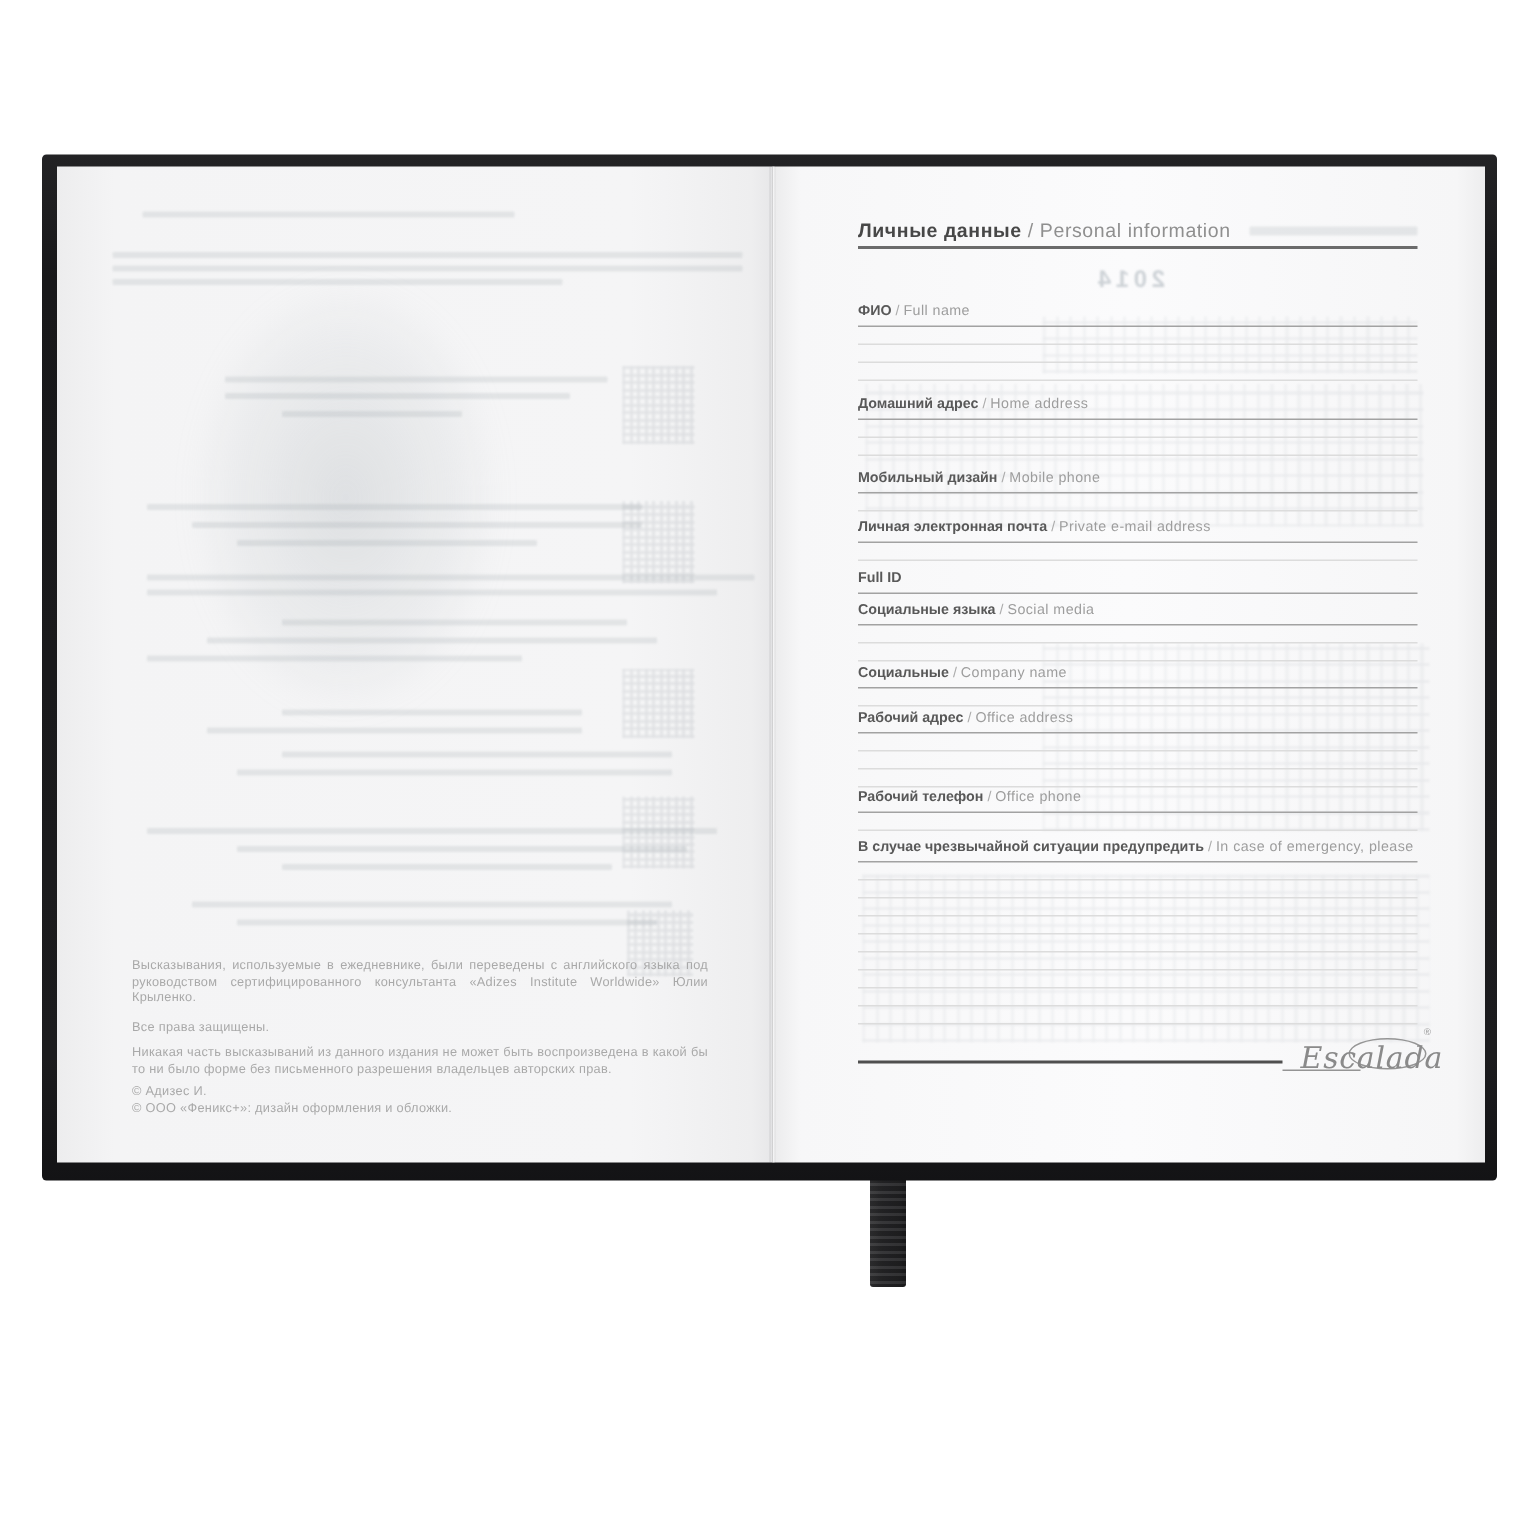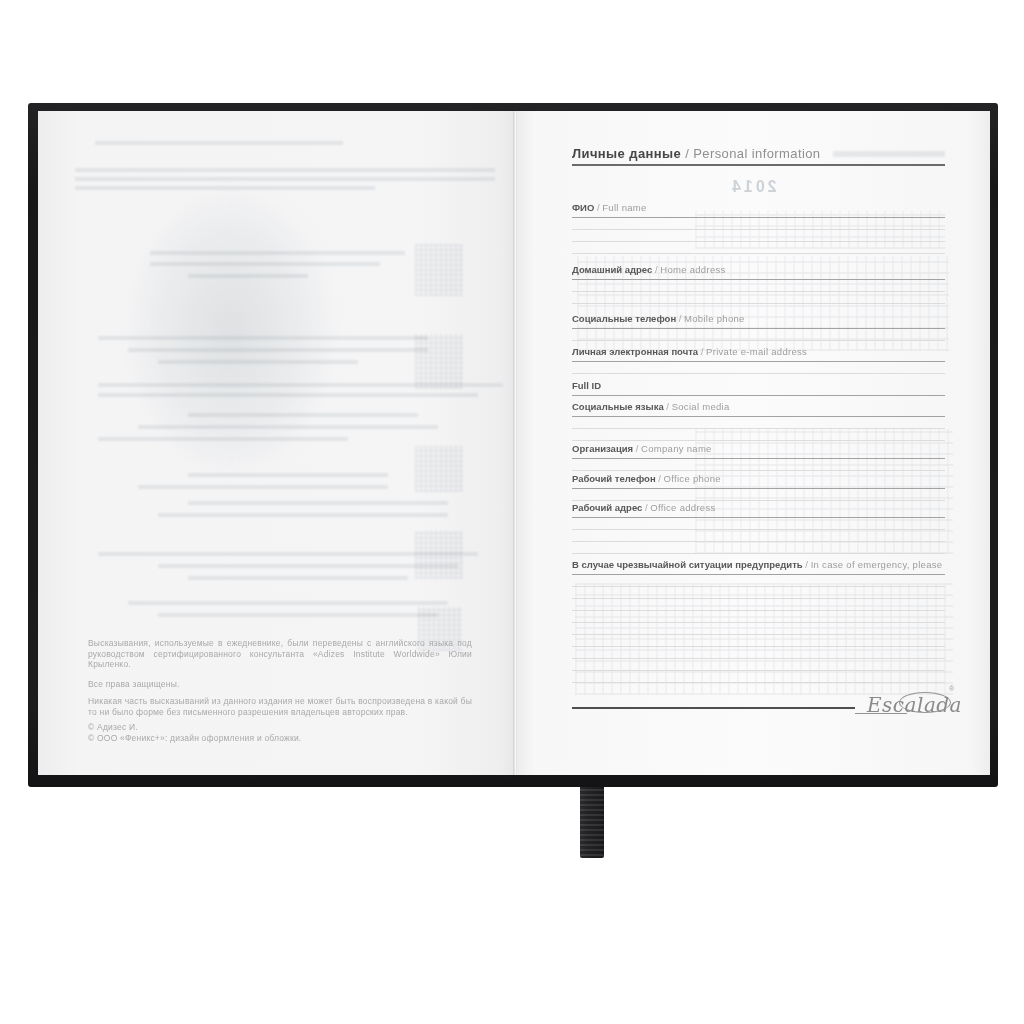--- a/index.html
+++ b/index.html
@@ -154,47 +154,47 @@
               <div class="blank-line"></div>
               <div class="blank-line"></div>
               <div class="blank-line"></div>
             </div>
             <div class="field">
               <div class="field-label"><span class="lab-ru">Домашний адрес</span><span class="lab-sep"> / </span><span class="lab-en">Home address</span></div>
               <div class="blank-line"></div>
               <div class="blank-line"></div>
             </div>
             <div class="field">
-              <div class="field-label"><span class="lab-ru">Социальные телефон</span><span class="lab-sep"> / </span><span class="lab-en">Mobile phone</span></div>
+              <div class="field-label"><span class="lab-ru">Мобильный дизайн</span><span class="lab-sep"> / </span><span class="lab-en">Mobile phone</span></div>
               <div class="blank-line"></div>
             </div>
             <div class="field">
               <div class="field-label"><span class="lab-ru">Личная электронная почта</span><span class="lab-sep"> / </span><span class="lab-en">Private e-mail address</span></div>
               <div class="blank-line"></div>
             </div>
             <div class="field">
               <div class="field-label"><span class="lab-ru">Full ID</span></div>
             </div>
             <div class="field">
               <div class="field-label"><span class="lab-ru">Социальные языка</span><span class="lab-sep"> / </span><span class="lab-en">Social media</span></div>
               <div class="blank-line"></div>
               <div class="blank-line"></div>
             </div>
             <div class="field">
-              <div class="field-label"><span class="lab-ru">Организация</span><span class="lab-sep"> / </span><span class="lab-en">Company name</span></div>
+              <div class="field-label"><span class="lab-ru">Социальные</span><span class="lab-sep"> / </span><span class="lab-en">Company name</span></div>
+              <div class="blank-line"></div>
+            </div>
+            <div class="field">
+              <div class="field-label"><span class="lab-ru">Рабочий адрес</span><span class="lab-sep"> / </span><span class="lab-en">Office address</span></div>
+              <div class="blank-line"></div>
+              <div class="blank-line"></div>
               <div class="blank-line"></div>
             </div>
             <div class="field">
               <div class="field-label"><span class="lab-ru">Рабочий телефон</span><span class="lab-sep"> / </span><span class="lab-en">Office phone</span></div>
-              <div class="blank-line"></div>
-            </div>
-            <div class="field">
-              <div class="field-label"><span class="lab-ru">Рабочий адрес</span><span class="lab-sep"> / </span><span class="lab-en">Office address</span></div>
-              <div class="blank-line"></div>
-              <div class="blank-line"></div>
               <div class="blank-line"></div>
             </div>
             <div class="field">
               <div class="field-label"><span class="lab-ru">В случае чрезвычайной ситуации предупредить</span><span class="lab-sep"> / </span><span class="lab-en">In case of emergency, please notify</span></div>
               <div class="blank-line"></div>
               <div class="blank-line"></div>
               <div class="blank-line"></div>
               <div class="blank-line"></div>
               <div class="blank-line"></div>
               <div class="blank-line"></div>

